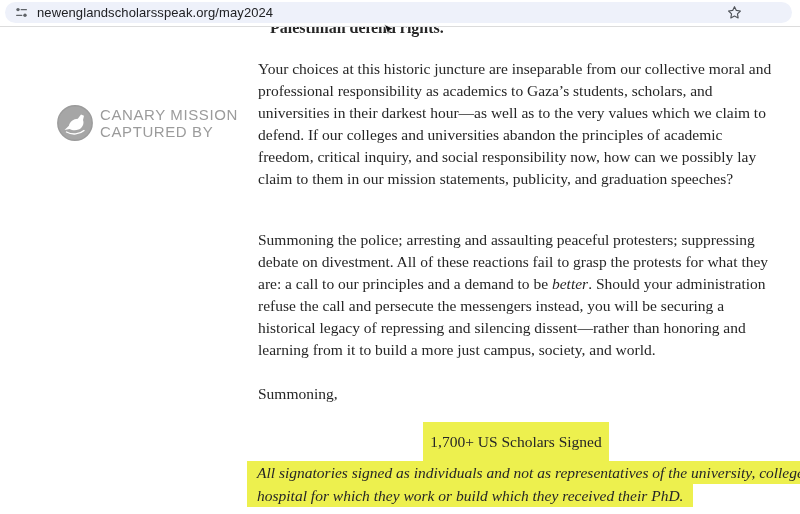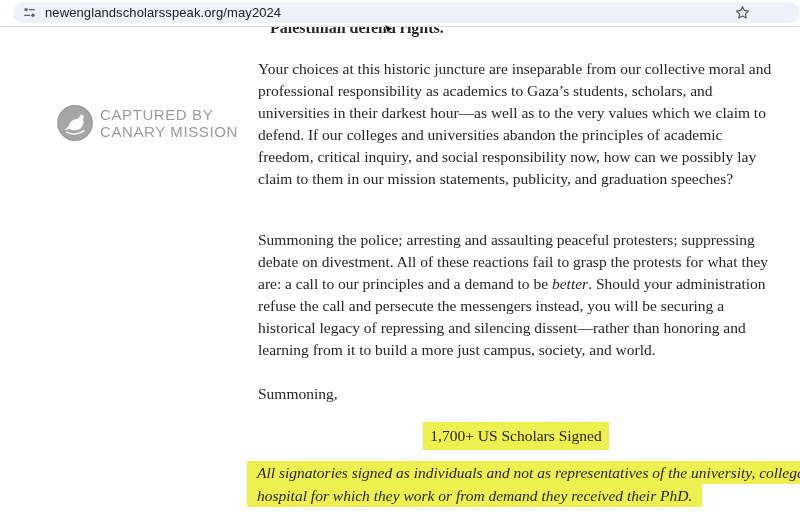--- a/index.html
+++ b/index.html
@@ -3,21 +3,21 @@
 <meta charset="utf-8">
 <style>
   * { margin:0; padding:0; box-sizing:border-box; }
   html,body { width:800px; height:514px; background:#ffffff; overflow:hidden;
               font-family:"Liberation Serif", serif; color:var(--page-text,#262626); }
   body { position:relative; }
 
   
   .browser-bar { position:absolute; left:0; top:0; width:800px; height:27px;
                  background:#ffffff; border-bottom:1px solid var(--divider,#dcdcdc); z-index:10; }
-  .omnibox { position:absolute; left:13px; top:2px; width:787px; height:21px;
+  .omnibox { position:absolute; left:5px; top:2px; width:787px; height:21px;
              background:var(--omnibox-bg,#eef1fa); border-radius:11px;
              display:flex; align-items:center; cursor:text; }
   .tune-ic { margin-left:10px; flex:0 0 auto; display:block; cursor:pointer; }
   .url { margin-left:9px; font-family:"Liberation Sans", sans-serif; font-size:13px;
          color:#202124; letter-spacing:.1px; white-space:nowrap; }
   .star-ic { position:absolute; right:50px; top:3px; cursor:pointer; }
 
   
   .clipped-heading { position:absolute; left:270px; top:20px; z-index:1;
                      font-size:16px; line-height:16px; font-weight:bold; white-space:nowrap; }
@@ -33,21 +33,21 @@
 
   
   .col { position:absolute; left:258px; width:516px; font-size:15.5px; line-height:22px; }
   .p1 { top:58px; }
   .p2 { top:229px; }
   .it { font-style:italic; }
   .closing { top:383px; }
 
   .badge-row { top:422px; text-align:center; }
   .hl { background:var(--highlight,#edf04e); }
-  .badge { display:inline-block; padding:3px 7px; }
+  .badge { display:inline-block; padding:9px 7px; }
 
   .disclaimer { position:absolute; left:247px; top:461px; font-style:italic;
                 font-size:15.5px; line-height:23px; }
   .disclaimer .line { display:inline-block; padding:0 10px; white-space:nowrap; }
 </style>
 </head>
 <body>
 
 <div class="browser-bar">
   <div class="omnibox">
@@ -75,33 +75,33 @@
   </svg>
 
   <div class="watermark">
     <svg class="wm-circle" width="36" height="36" viewBox="0 0 36 36">
       <circle cx="18" cy="18" r="17.2" fill="#a6a6a6"></circle>
       <circle cx="18" cy="18" r="17.2" fill="none" stroke="#9b9b9b" stroke-width="1.4"></circle>
       <path d="M24 9.5l-3.2 4.3c-4.3.1-8 3-8.9 6.9l-4.4 4.4 5.1-1.2c2.4 1.6 5.9 1.9 8.9.7 4-1.6 6-5.9 4.5-9.6l1-4.2z" fill="#ffffff"></path>
       <path d="M9.5 27c5.5 3.1 13.2 2.5 17.5-1.4" fill="none" stroke="#ffffff" stroke-width="1.4" stroke-linecap="round"></path>
     </svg>
     <div class="wm-text">
+      <div>CANARY MISSION</div>
       <div>CAPTURED BY</div>
-      <div>CANARY MISSION</div>
     </div>
   </div>
 
   <div class="col p1">Your choices at this historic juncture are inseparable from our collective moral and professional responsibility as academics to Gaza’s students, scholars, and universities in their darkest hour—as well as to the very values which we claim to defend. If our colleges and universities abandon the principles of academic freedom, critical inquiry, and social responsibility now, how can we possibly lay claim to them in our mission statements, publicity, and graduation speeches?</div>
 
   <div class="col p2"><span>Summoning the police; arresting and assaulting peaceful protesters; suppressing debate on divestment. All of these reactions fail to grasp the protests for what they are: a call to our principles and a demand to be </span><span class="it">better</span><span>. Should your administration refuse the call and persecute the messengers instead, you will be securing a historical legacy of repressing and silencing dissent—rather than honoring and learning from it to build a more just campus, society, and world.</span></div>
 
   <div class="col closing">Summoning,</div>
 
   <div class="col badge-row">
     <span class="hl badge">1,700+ US Scholars Signed</span>
   </div>
 
   <div class="disclaimer">
     <span class="hl line">All signatories signed as individuals and not as representatives of the university, college, school, or</span><br>
-    <span class="hl line">hospital for which they work or from demand they received their PhD.</span>
+    <span class="hl line">hospital for which they work or build which they received their PhD.</span>
   </div>
 
 </div>
 
 </body></html>

